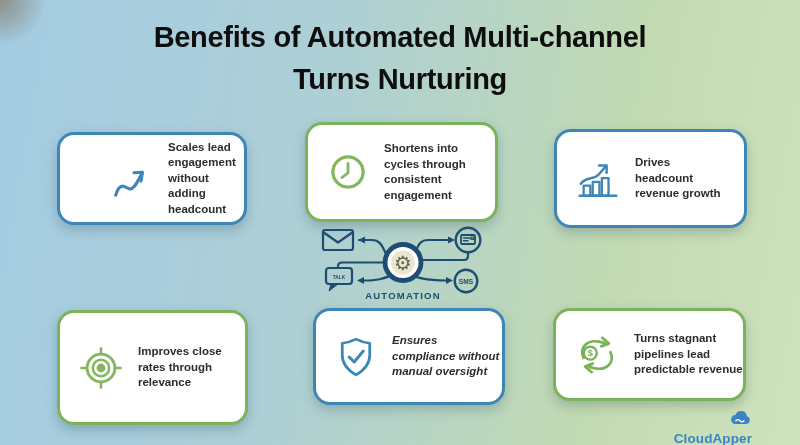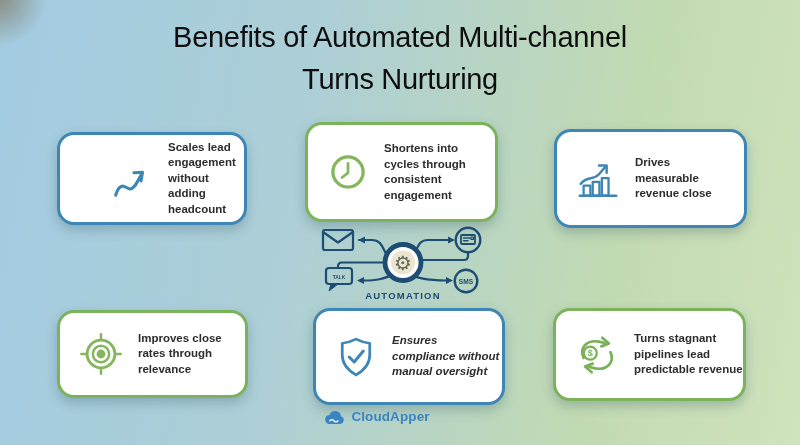--- a/index.html
+++ b/index.html
@@ -7,35 +7,35 @@
     width:800px;height:445px;position:relative;overflow:hidden;
     font-family:"Liberation Sans",sans-serif;
     background:linear-gradient(100deg,#a3cbe2 0%,#adcfd6 38%,#c2dab2 75%,#cfe3bd 100%);
   }
   body::before{
     content:"";position:absolute;inset:0;pointer-events:none;
     background:radial-gradient(circle at 0% 0%,rgba(118,94,58,.55) 0%,rgba(118,94,58,0) 5%);
   }
   .title{
     position:absolute;top:16px;left:0;width:800px;text-align:center;
-    font-size:29px;font-weight:normal;color:#0e0e0e;line-height:42px;letter-spacing:-.3px;
+    font-size:29px;font-weight:bold;color:#0e0e0e;line-height:42px;letter-spacing:-.3px;
   }
   .card{
     position:absolute;background:#ffffff;border:3px solid #888;border-radius:17px;
     box-sizing:border-box;display:flex;align-items:center;gap:14px;padding-left:18px;
     box-shadow:0 5px 12px rgba(44,78,95,.28);
   }
   .card .ic{flex:0 0 auto;display:flex;align-items:center;justify-content:center;}
   .card .label{
     display:block;font-size:11.5px;font-weight:bold;color:#2d2d2d;line-height:15.5px;
   }
   .automation{position:absolute;left:310px;top:226px;width:184px;height:76px;}
   .footer{
     position:absolute;left:0;top:409px;width:752px;display:flex;
-    align-items:flex-start;justify-content:center;gap:5px;
+    align-items:flex-end;justify-content:center;gap:5px;flex-direction:column;
   }
   .brand{font-size:13.5px;font-weight:bold;color:#3a84c2;letter-spacing:.1px;}
   svg{display:block;}
 </style>
 </head>
 <body>
 
 <div class="title">
   <div>Benefits of Automated Multi-channel</div>
   <div>Turns Nurturing</div>
@@ -65,24 +65,24 @@
   <span class="ic">
     <svg width="46" height="46" viewBox="0 0 48 48" fill="none" stroke="#3d86b6" stroke-linecap="round" stroke-linejoin="round">
       <path d="M5 41.5 H43" stroke-width="2.8"></path>
       <rect x="9" y="31" width="7" height="10.5" stroke-width="2.4"></rect>
       <rect x="18.5" y="27" width="7" height="14.5" stroke-width="2.4"></rect>
       <rect x="28" y="23" width="7" height="18.5" stroke-width="2.4"></rect>
       <path d="M6 29 C13 20 19 26 25 19 L31.5 11.5" stroke-width="2.6"></path>
       <path d="M25 10 H33 V17.5" stroke-width="2.6"></path>
     </svg>
   </span>
-  <span class="label" style="width:96px">Drives measurable revenue close</span>
+  <span class="label" style="width:96px">Drives headcount revenue growth</span>
 </div>
 
-<div class="card" style="left: 57px; top: 310px; width: 191px; height: 88px; border-color: rgb(124, 179, 90);">
+<div class="card" style="left: 57px; top: 310px; width: 191px; height: 115px; border-color: rgb(124, 179, 90);">
   <span class="ic">
     <svg width="46" height="46" viewBox="0 0 48 48" fill="none" stroke="#84b65e" stroke-linecap="round">
       <circle cx="24" cy="24" r="14.5" stroke-width="3"></circle>
       <circle cx="24" cy="24" r="8.5" stroke-width="2.6"></circle>
       <circle cx="24" cy="24" r="4.6" fill="#84b65e" stroke="none"></circle>
       <path d="M24 3.5 V9 M24 39 V44.5 M3.5 24 H9 M39 24 H44.5" stroke-width="2.6"></path>
     </svg>
   </span>
   <span class="label" style="width:96px">Improves close rates through relevance</span>
 </div>

